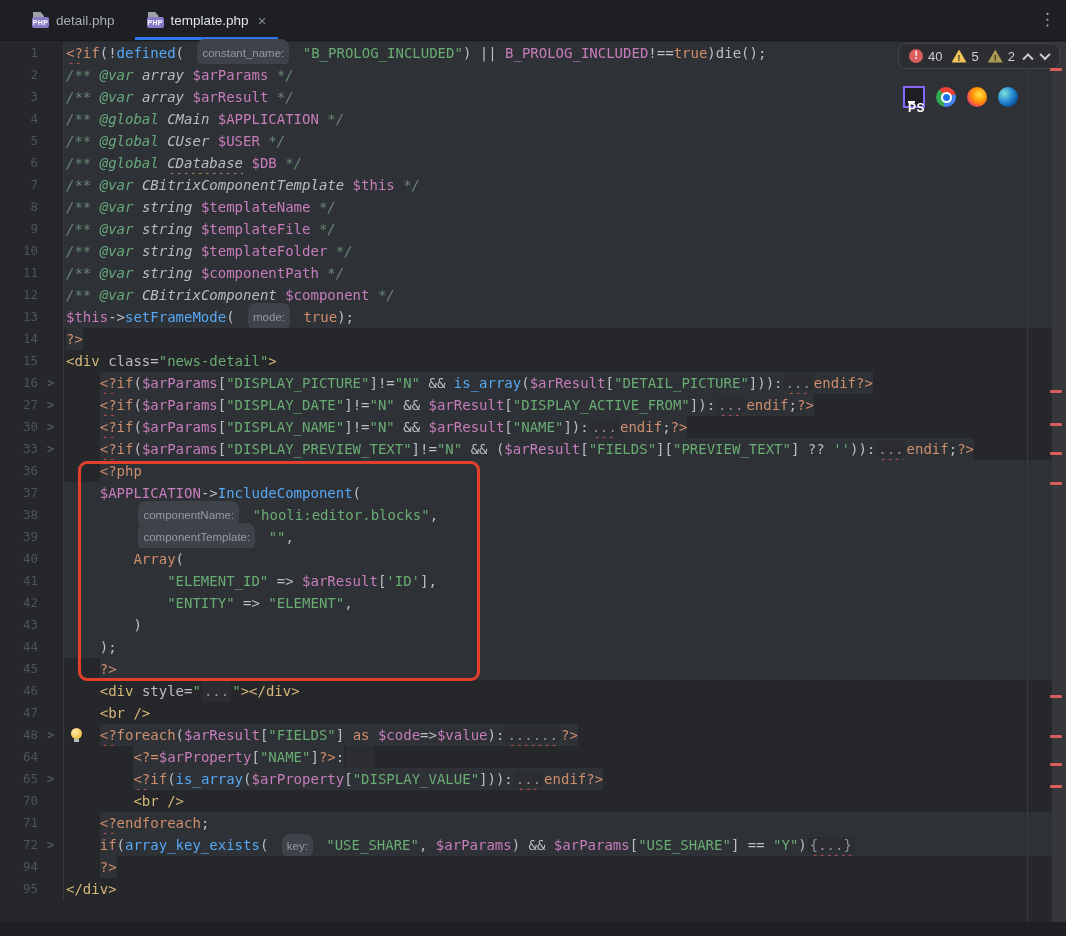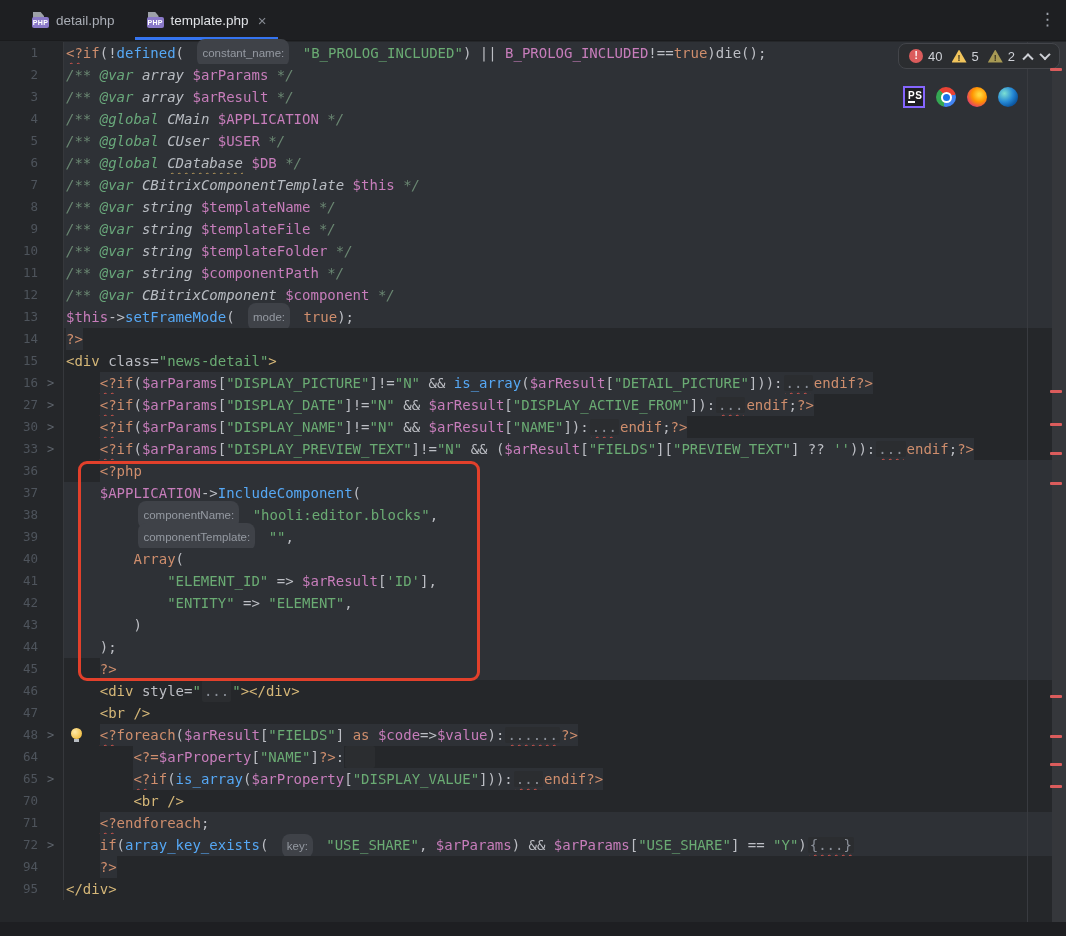--- a/index.html
+++ b/index.html
@@ -69,21 +69,21 @@
   .tri{width:15px;height:13px;clip-path:polygon(50% 0,100% 100%,0 100%);background:var(--warn);
     color:#3b3420;font-size:9px;font-weight:bold;text-align:center;line-height:17px}
   .tri.weak{background:#a89a54}
   .chev{width:8px;height:8px;border-left:2px solid #ced0d6;border-top:2px solid #ced0d6;flex:none}
   .chev.up{transform:rotate(45deg) translate(2px,2px)}
   .chev.down{transform:rotate(225deg) translate(1px,1px)}
 
   
   .runicons{position:absolute;top:86px;left:903px;display:flex;align-items:center;gap:11px}
   .psbox{width:22px;height:22px;border:2px solid #8566FF;background:#1e1f22;position:relative}
-  .psbox span{position:absolute;left:3px;top:2px;color:#fff;font-size:10px;font-weight:bold;letter-spacing:.5px}
+  .psbox span{position:absolute;left:3px;top:13px;color:#fff;font-size:12px;font-weight:bold;letter-spacing:.5px}
   .psbox i{position:absolute;left:3px;bottom:3px;width:7px;height:2px;background:#fff}
   .ic{width:20px;height:20px;border-radius:50%}
   .chrome{background:conic-gradient(from -45deg,#ea4335 0 120deg,#4285f4 0 240deg,#34a853 0 360deg);position:relative}
   .chrome::before{content:"";position:absolute;left:4.5px;top:4.5px;width:11px;height:11px;border-radius:50%;background:#fff}
   .chrome::after{content:"";position:absolute;left:6.5px;top:6.5px;width:7px;height:7px;border-radius:50%;background:#1a73e8}
   .firefox{background:radial-gradient(circle at 62% 38%,#ffd43b 8%,#ff9400 42%,#e3396d 78%,#b5179e 100%)}
   .edge{background:radial-gradient(circle at 32% 32%,#7ce0d3 0%,#2688d4 45%,#0c59a4 72%,#0a3d91 100%)}
 </style>
 </head>
 <body>

